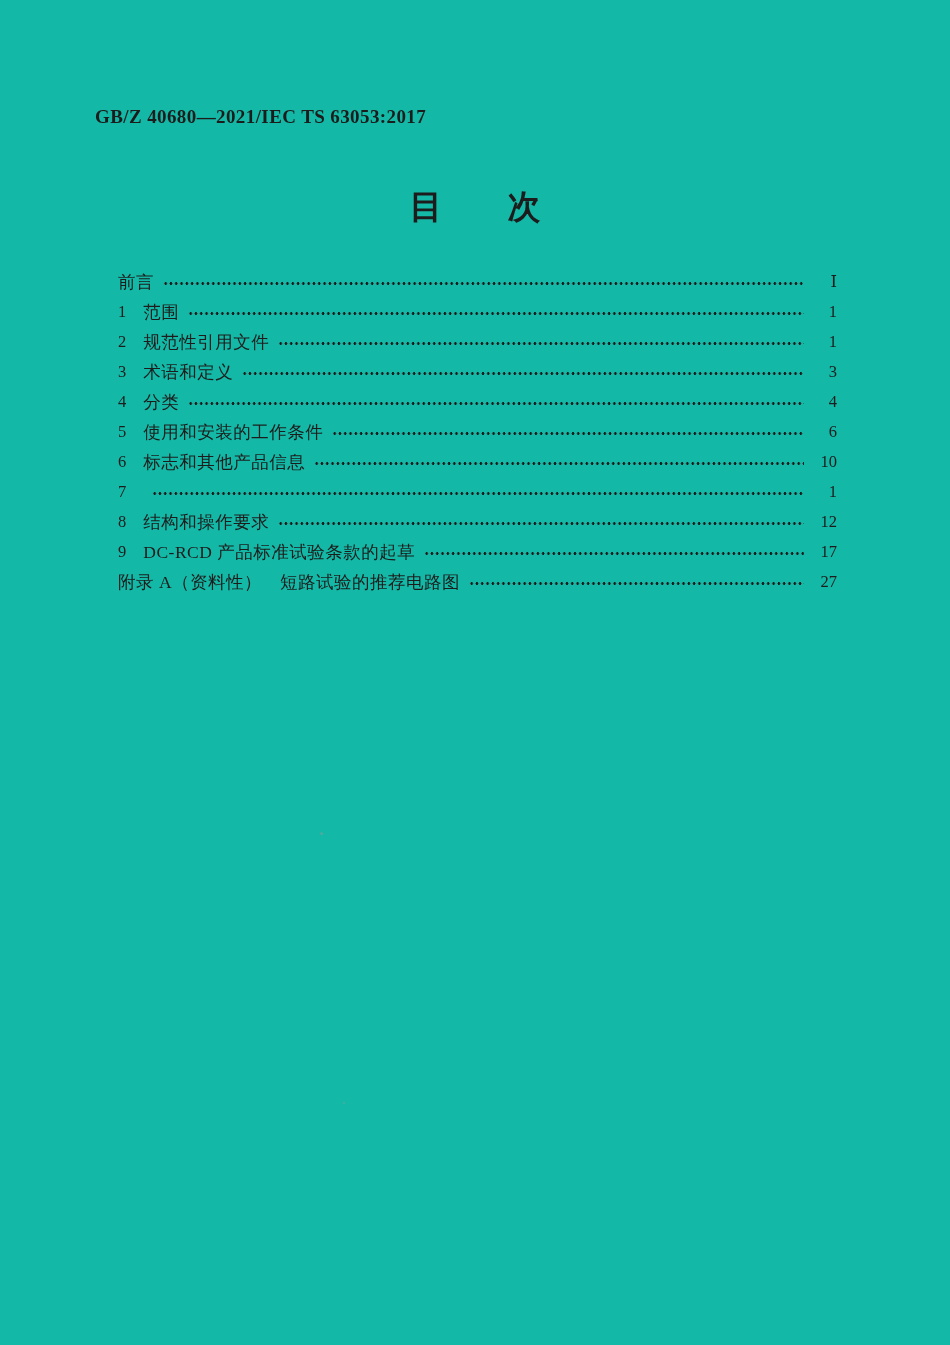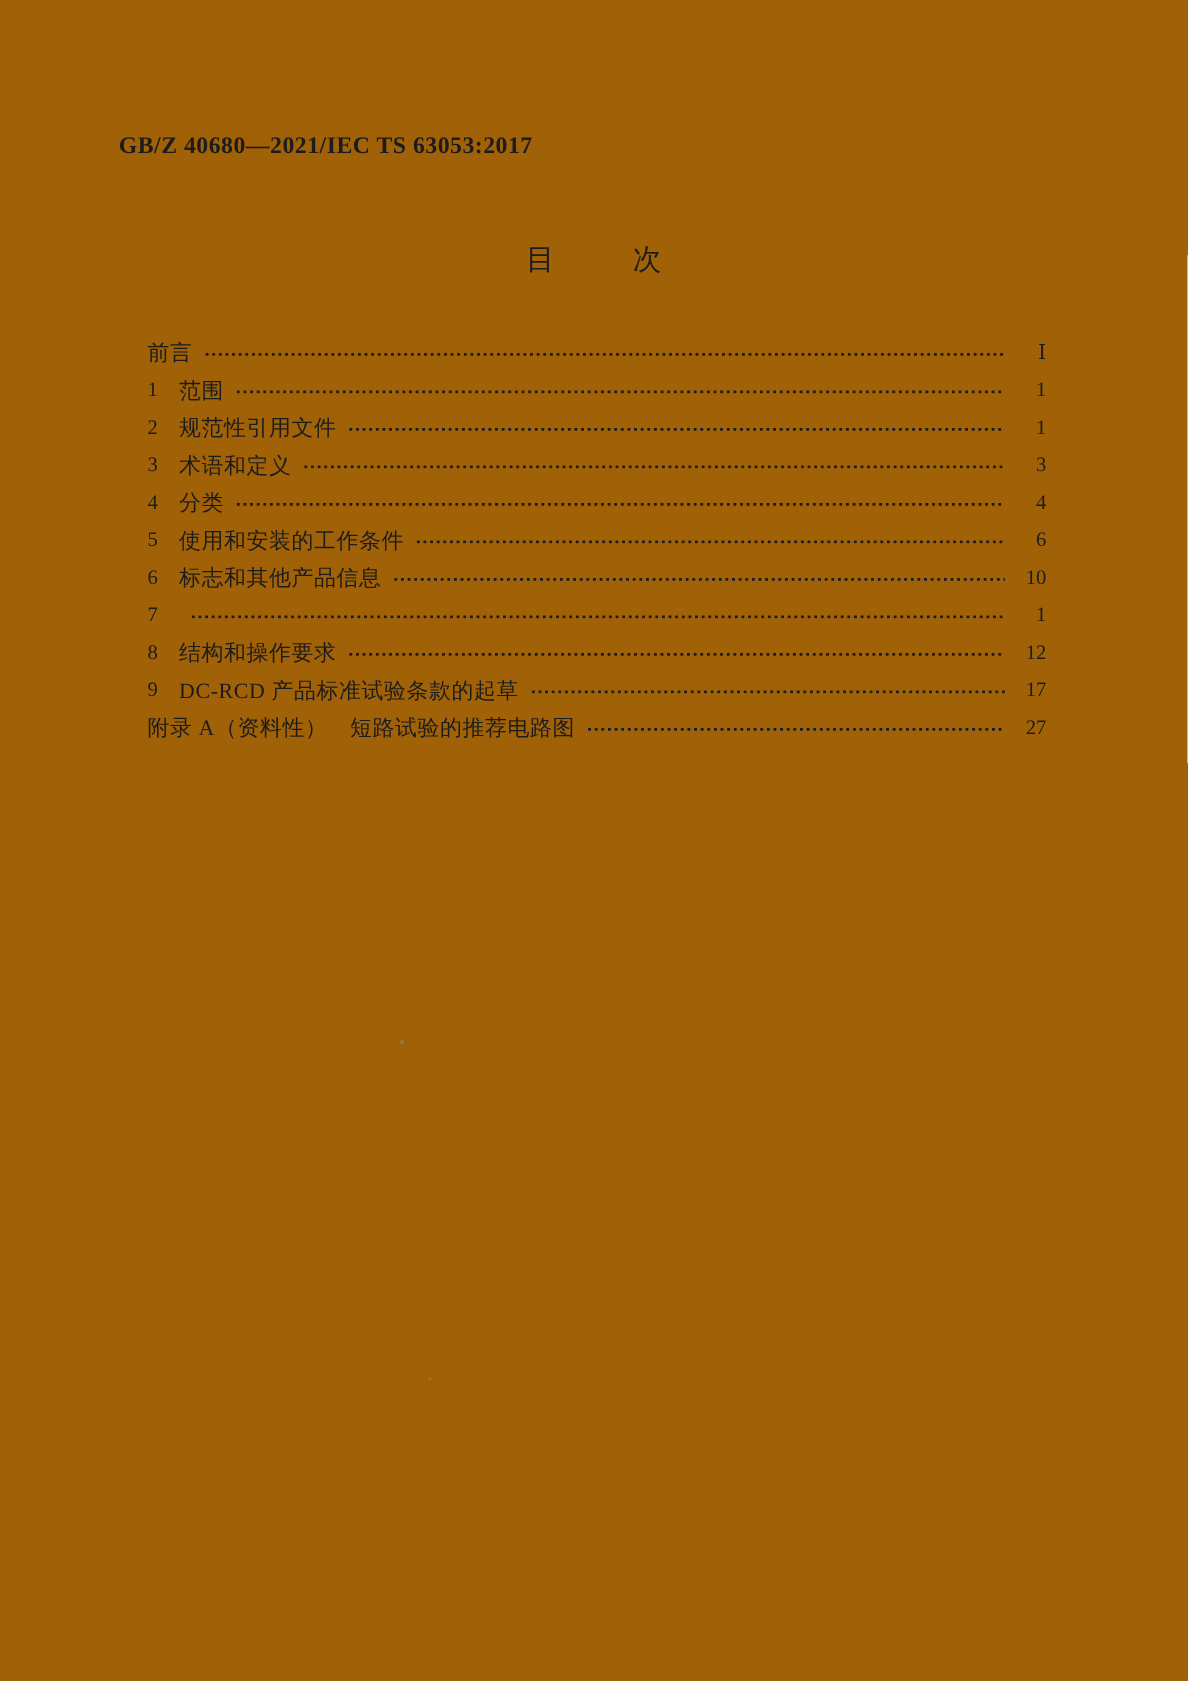--- a/index.html
+++ b/index.html
@@ -11,41 +11,41 @@
     width: 950px;
     height: 1345px;
     position: relative;
     overflow: hidden;
     font-family: "Liberation Serif", "DejaVu Serif", serif;
     color: #1c1c1c;
   }
   .page {
     position: absolute;
     inset: 0;
-    background: #a16207;
+    background: #14b8a6;
   }
   .doc-header {
     position: absolute;
     left: 95px;
     top: 106px;
     font-family: "Liberation Serif", "DejaVu Serif", serif;
     font-weight: bold;
     font-size: 19px;
     letter-spacing: 0.4px;
     white-space: nowrap;
   }
   .doc-title {
     position: absolute;
     left: 0;
     right: 0;
     top: 188px;
     text-align: center;
     font-family: "Liberation Sans", "DejaVu Sans", sans-serif;
-    font-weight: normal;
-    font-size: 23px;
+    font-weight: bold;
+    font-size: 33px;
     line-height: 38px;
   }
   .doc-title .title-char {
     display: inline-block;
   }
   .doc-title .title-char + .title-char {
     margin-left: 56px;
   }
   .toc {
     position: absolute;

